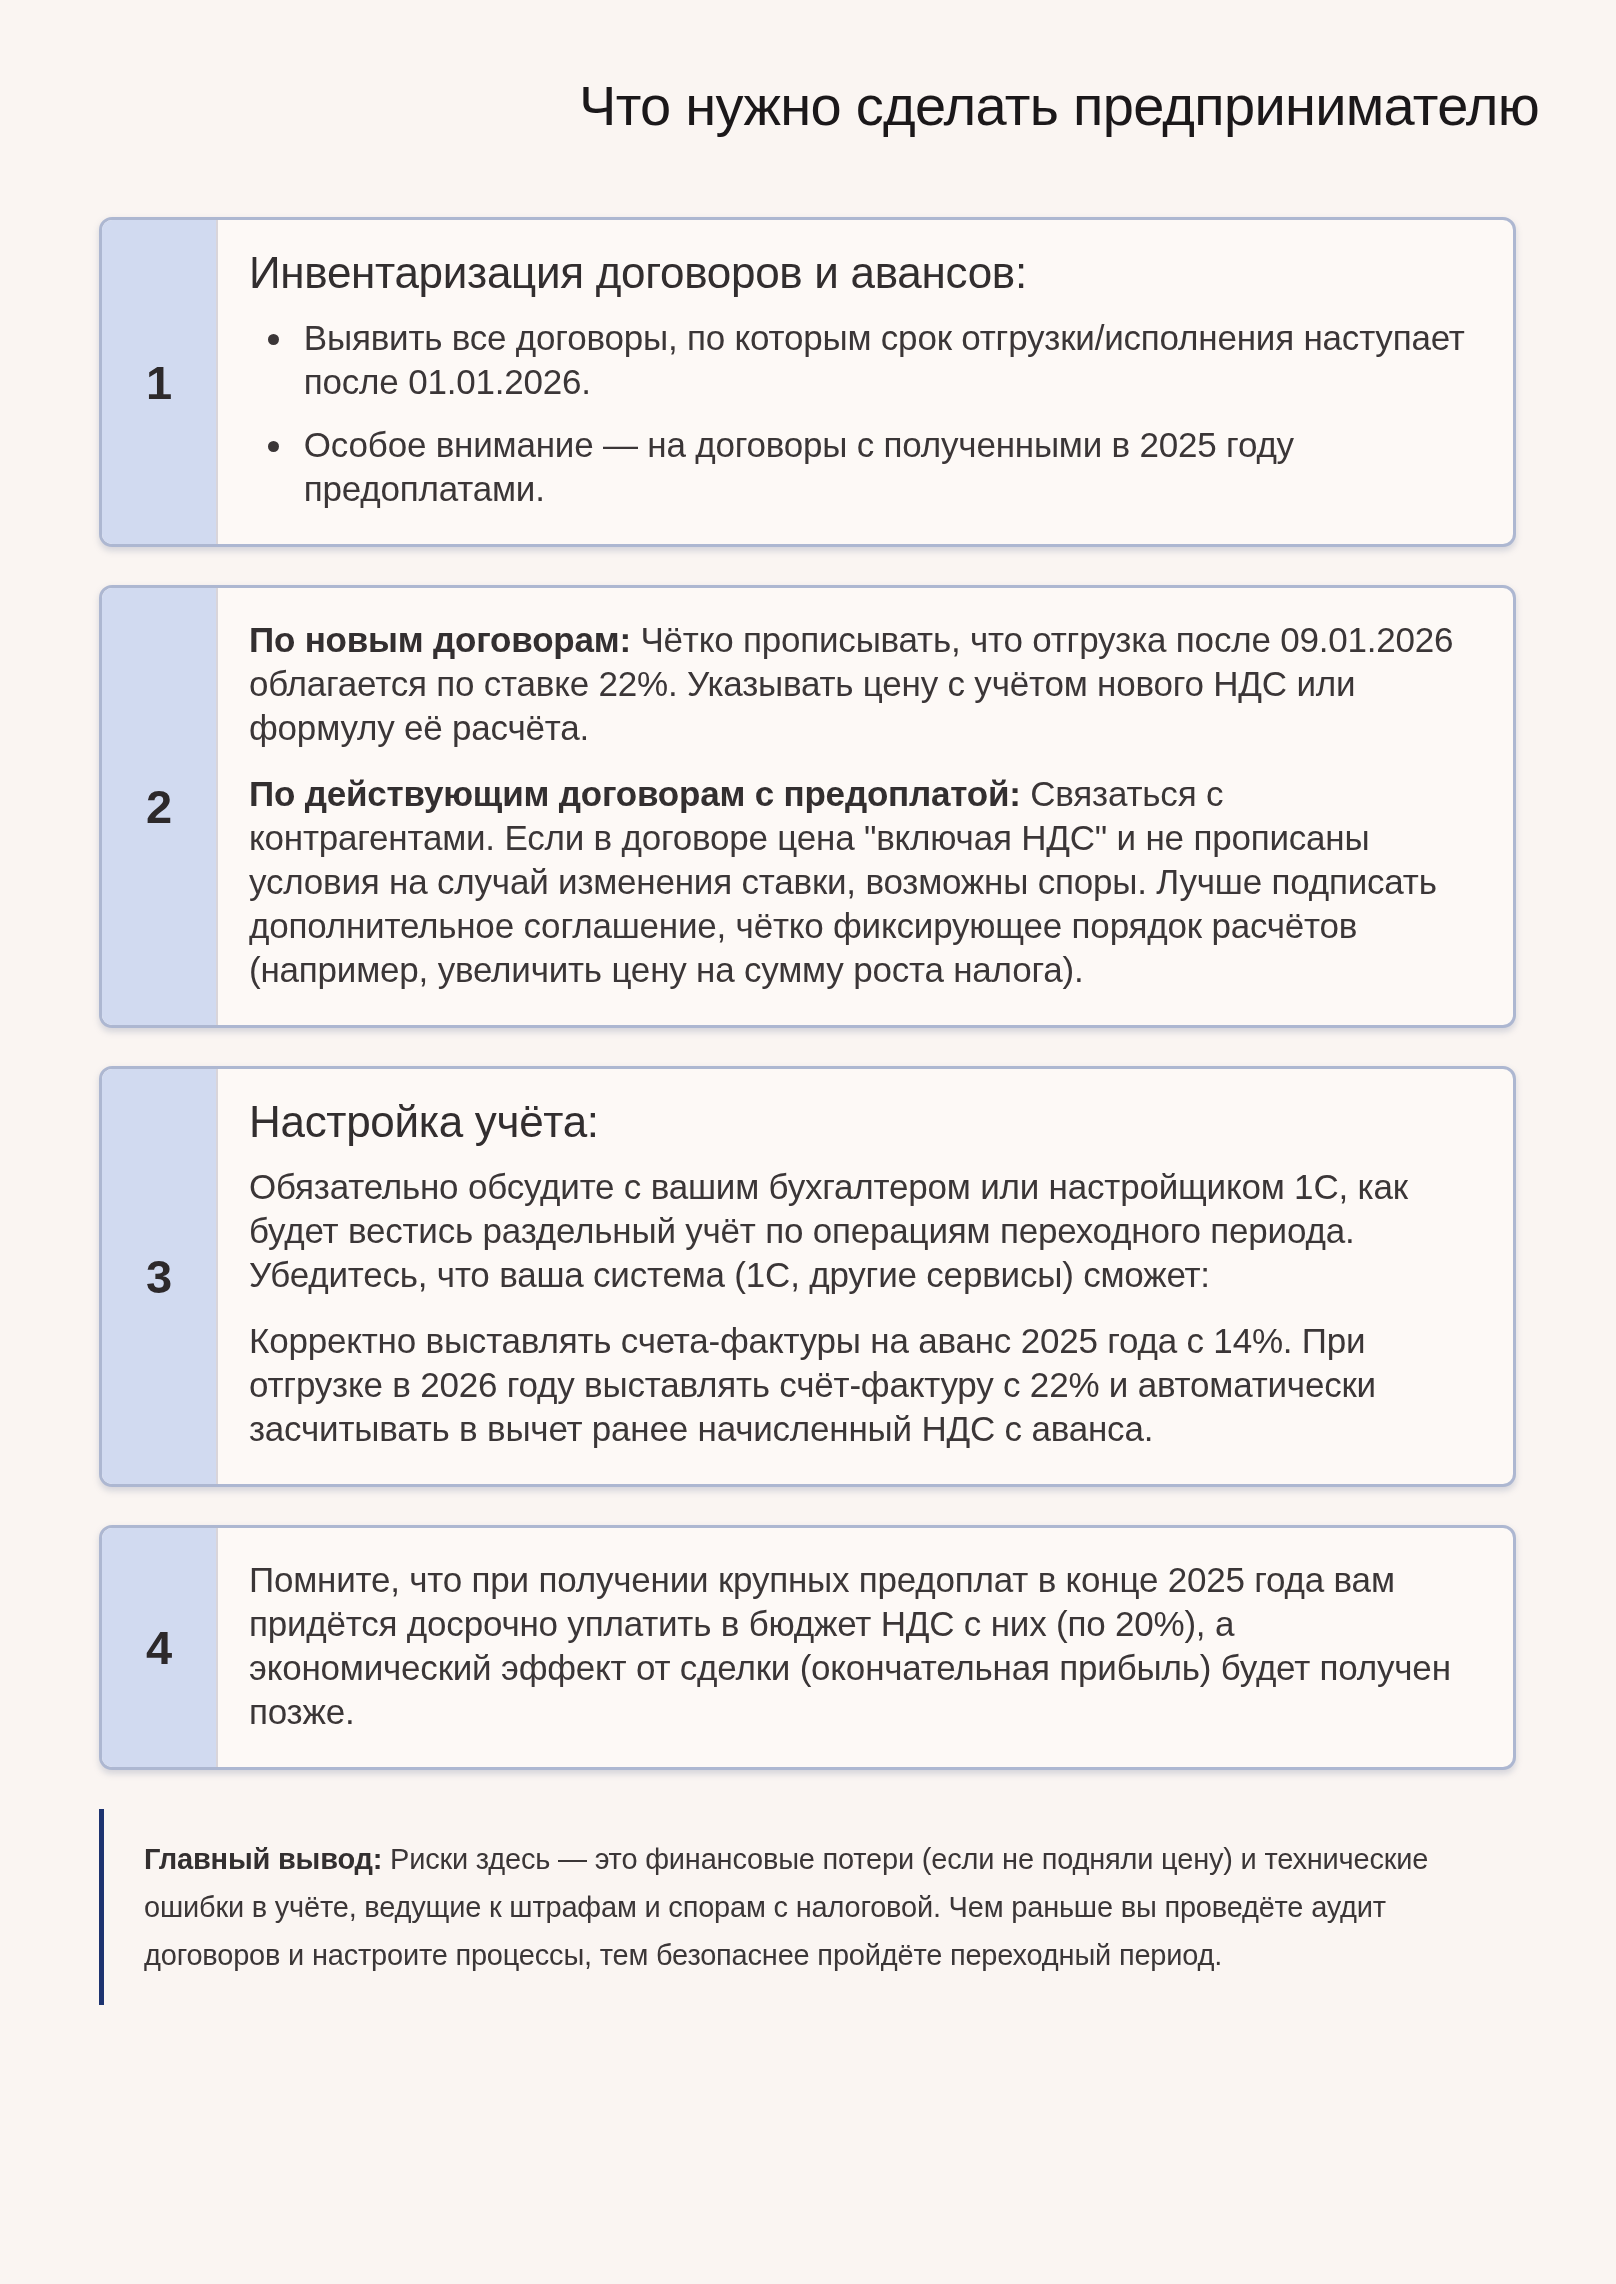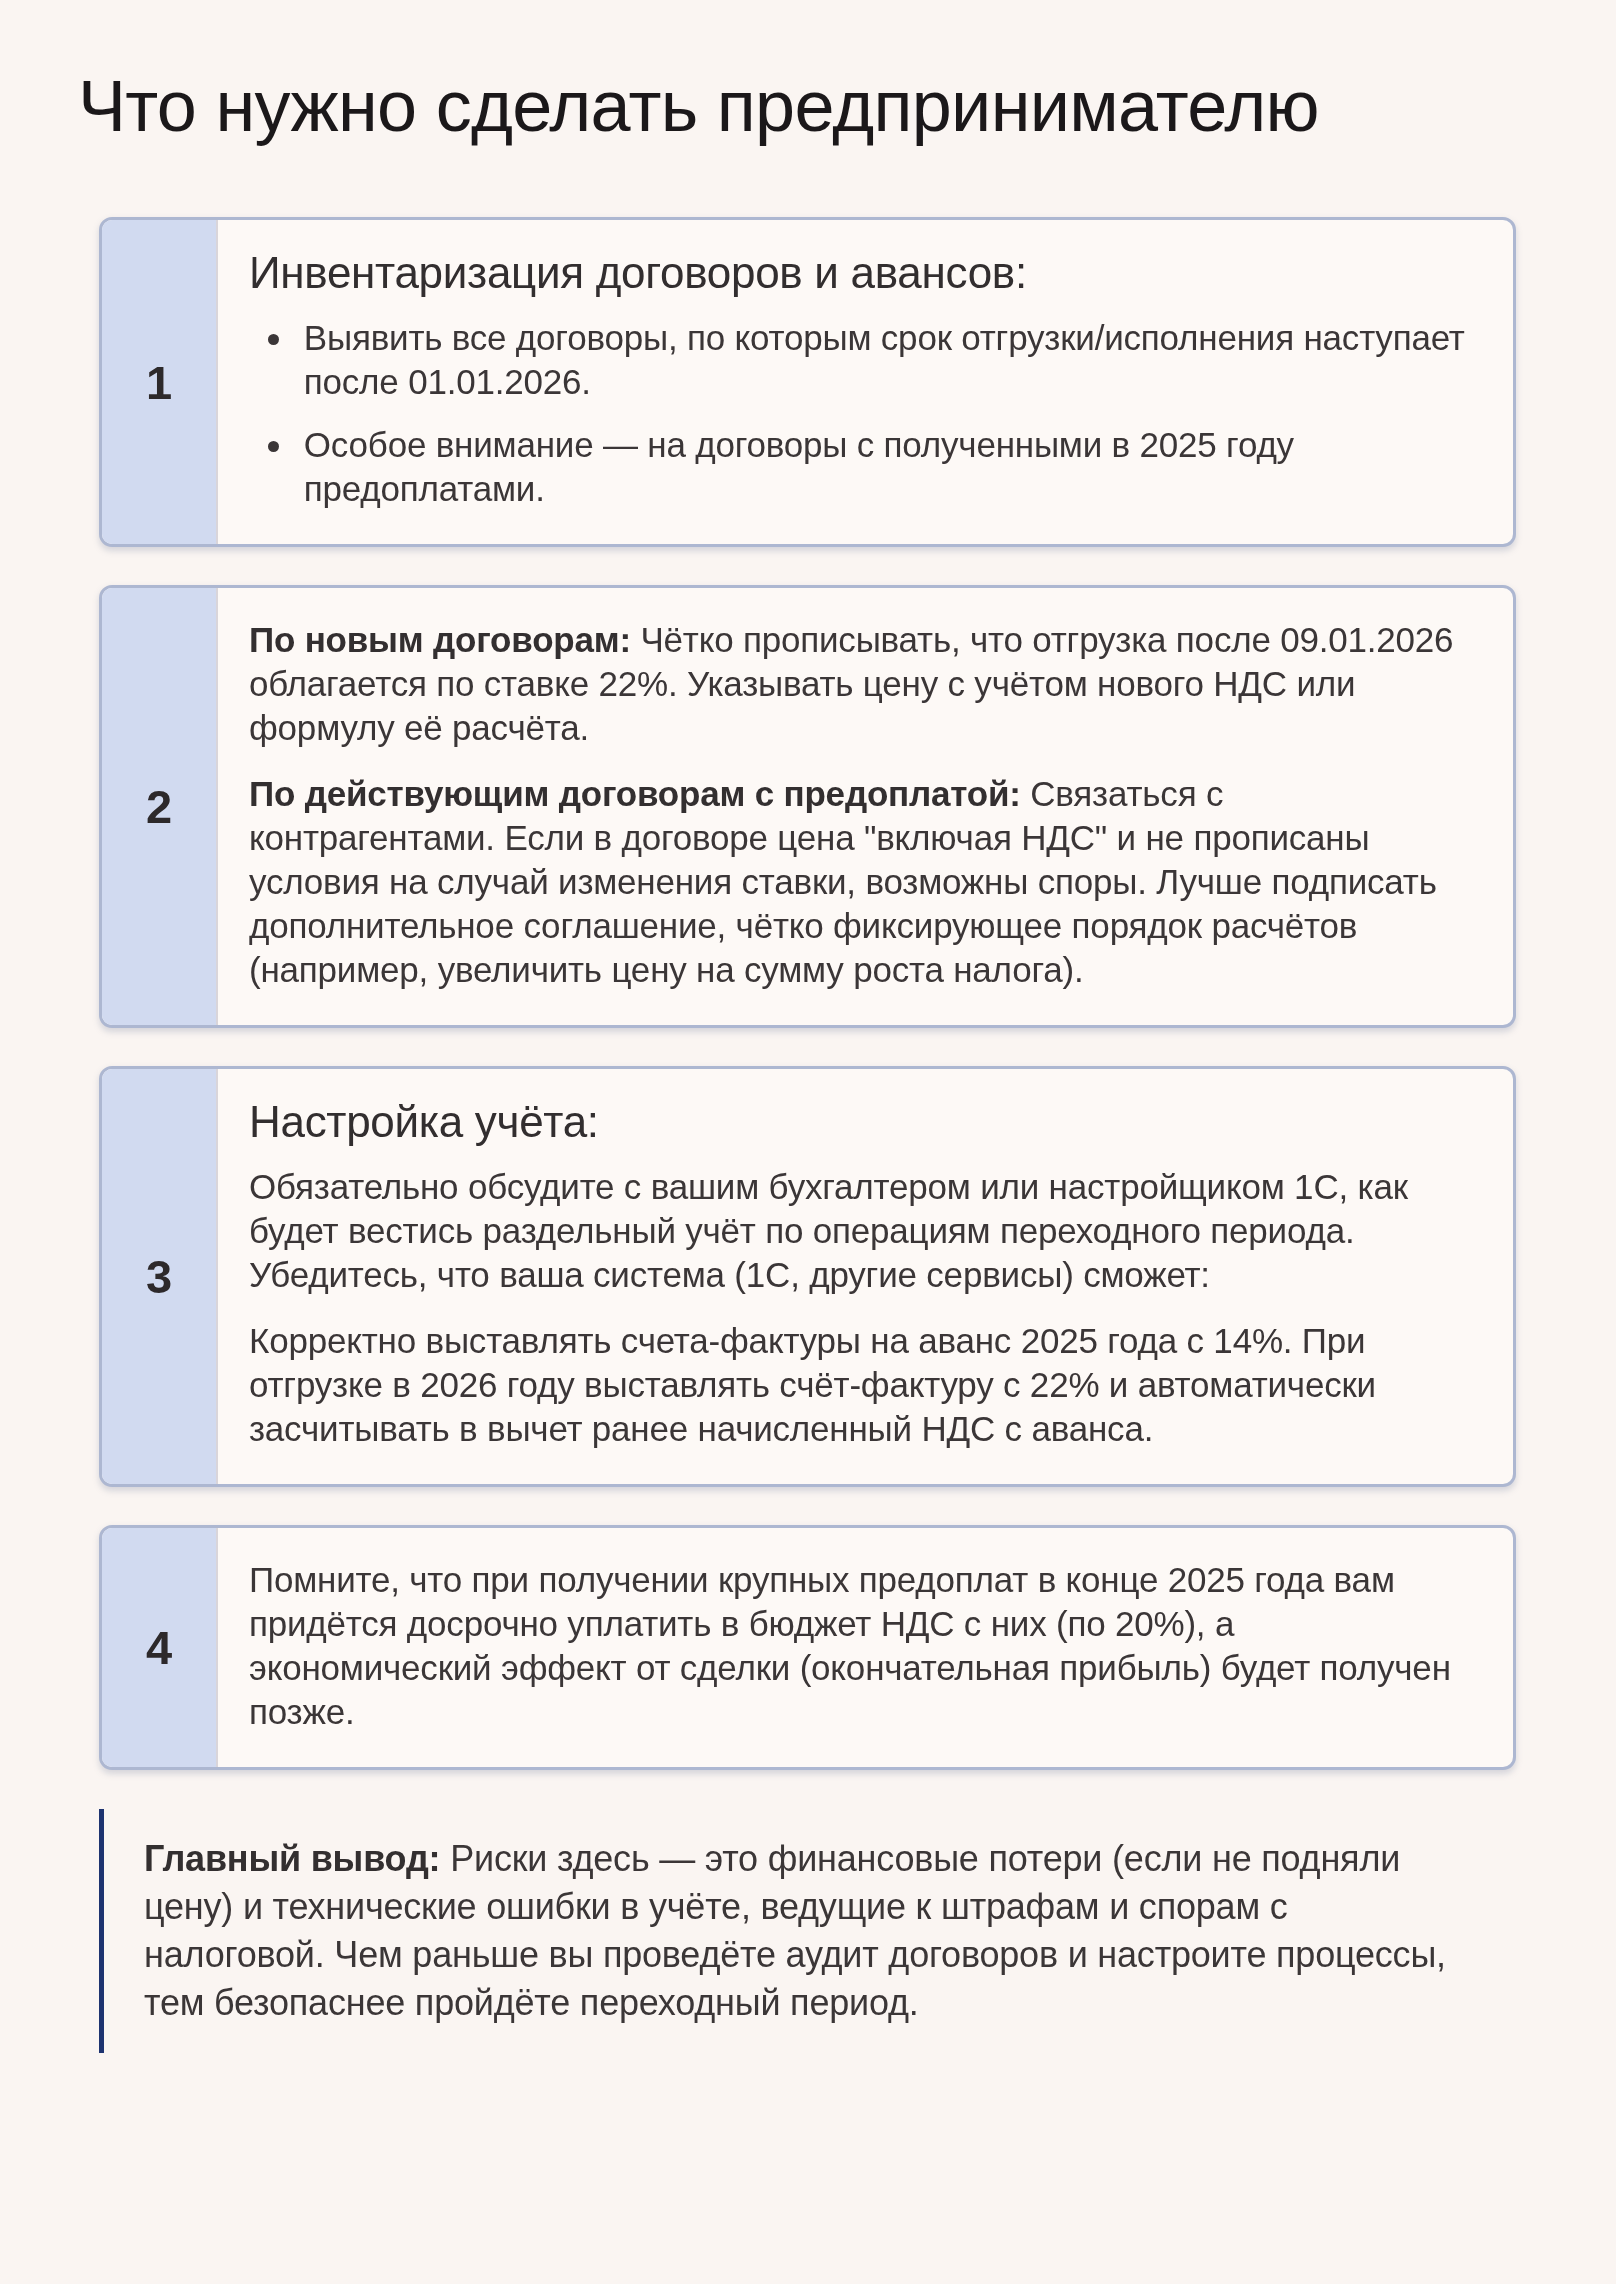--- a/index.html
+++ b/index.html
@@ -10,22 +10,22 @@
     width: 1617px;
     height: 2284px;
     background: #faf5f2;
     font-family: "Liberation Sans", "DejaVu Sans", sans-serif;
     color: #3b3637;
     position: relative;
     overflow: hidden;
   }
   .page-title {
     margin: 57px 78px 0;
-    text-align: left;
-    font-size: 72px;
+    text-align: right;
+    font-size: 56px;
     line-height: 98px;
     font-weight: 400;
     color: #1b181a;
     letter-spacing: -0.7px;
   }
   .page-title .b {
     font-weight: 700;
   }
   .cards {
     width: 1417px;
@@ -94,21 +94,21 @@
   }
   .lead {
     font-weight: 700;
     color: #332f30;
   }
   .conclusion {
     margin: 39px 101px 0 99px;
     border-left: 5.9px solid #1d3370;
     padding: 26px 46px 26px 40px;
     box-sizing: border-box;
-    font-size: 36px;
+    font-size: 29px;
     line-height: 48px;
     letter-spacing: -0.2px;
     color: #3b3637;
   }
 </style>
 </head>
 <body>
 
 <h1 class="page-title">
   <span>Что нужно сделать предпринимателю</span><br>

